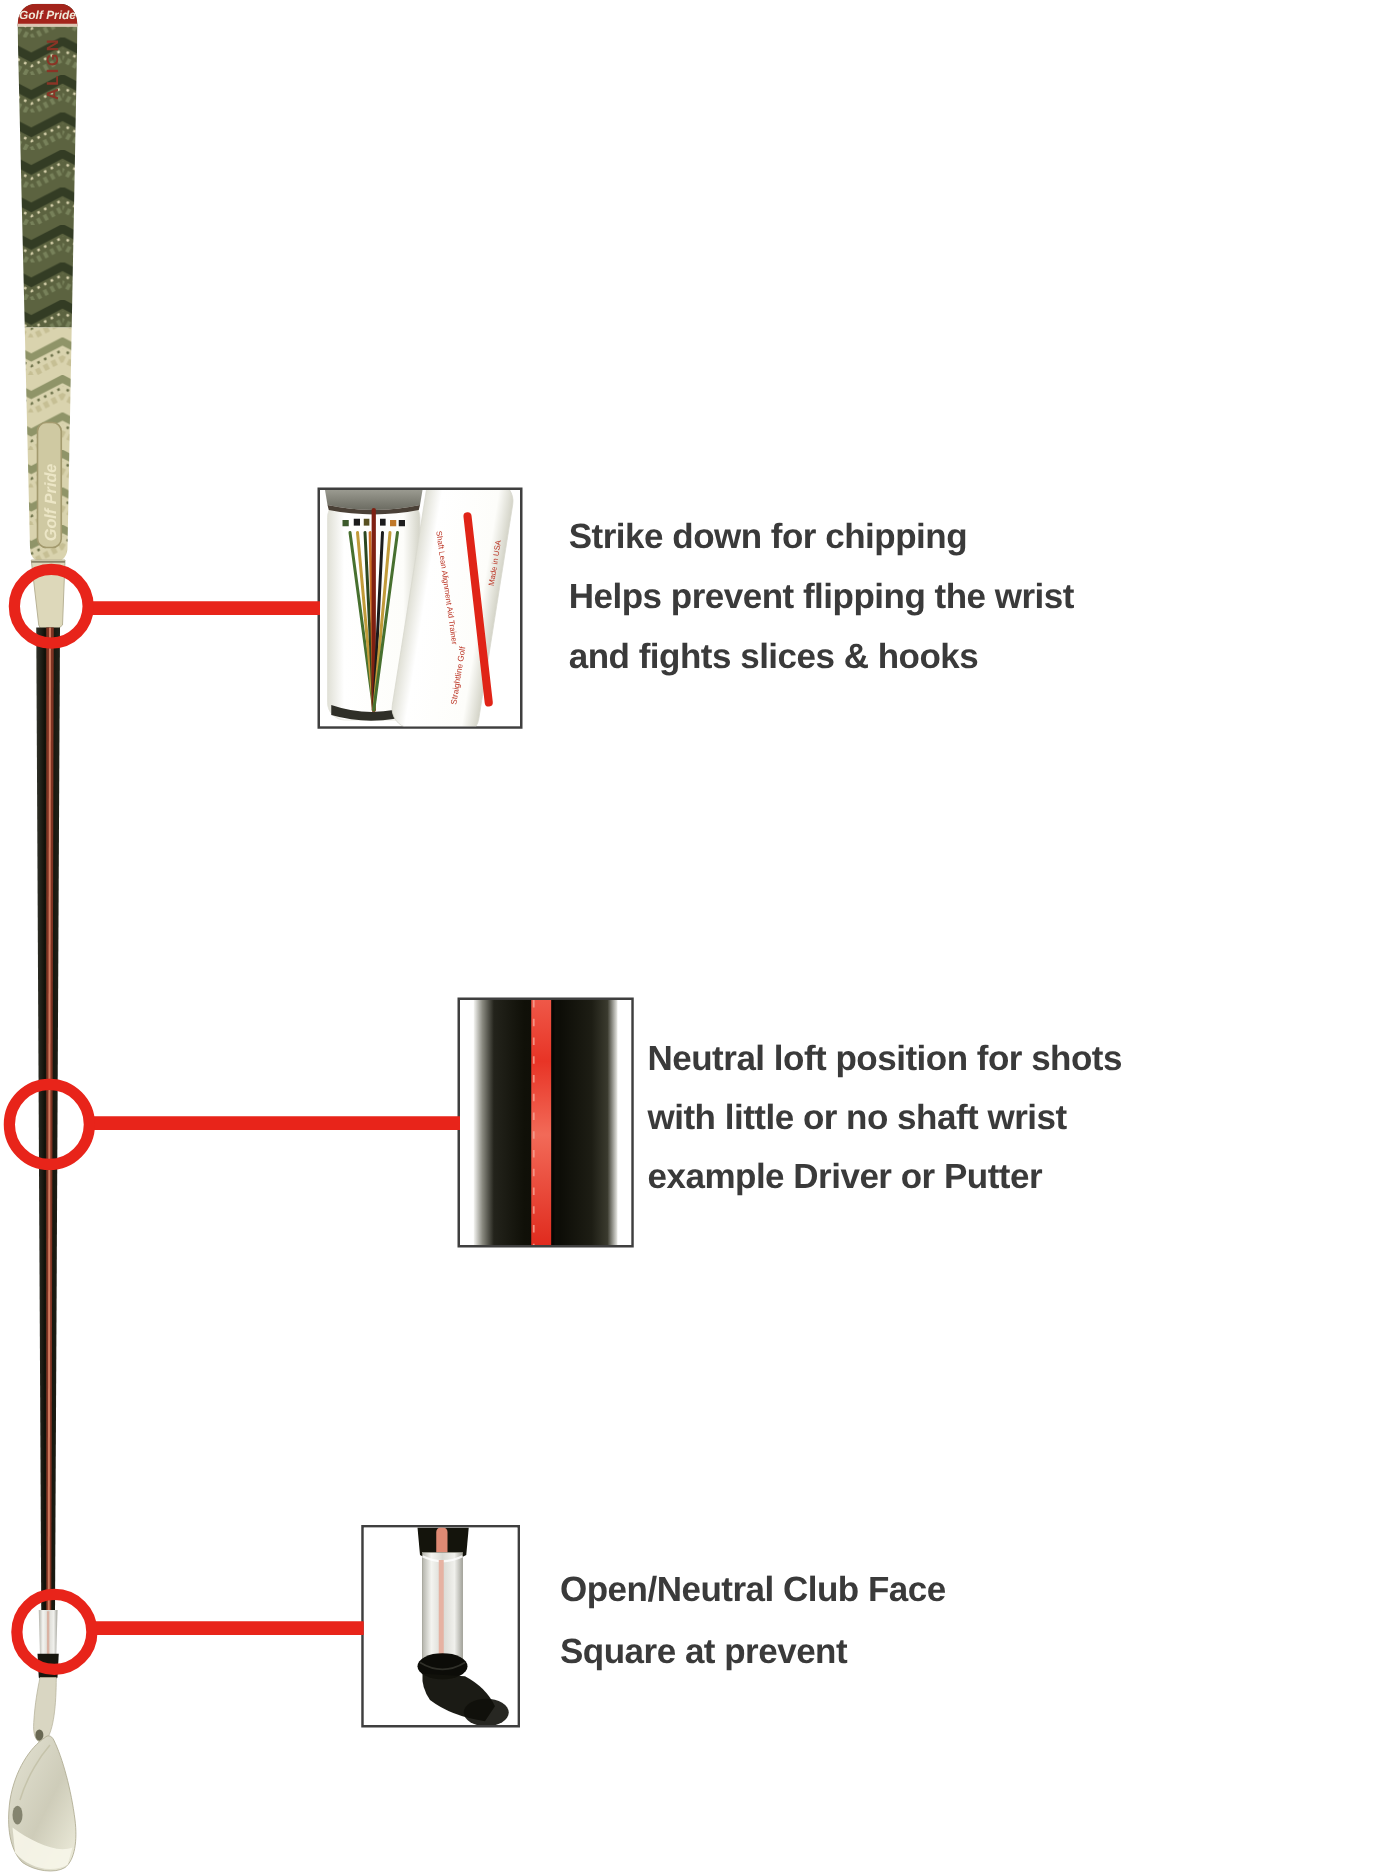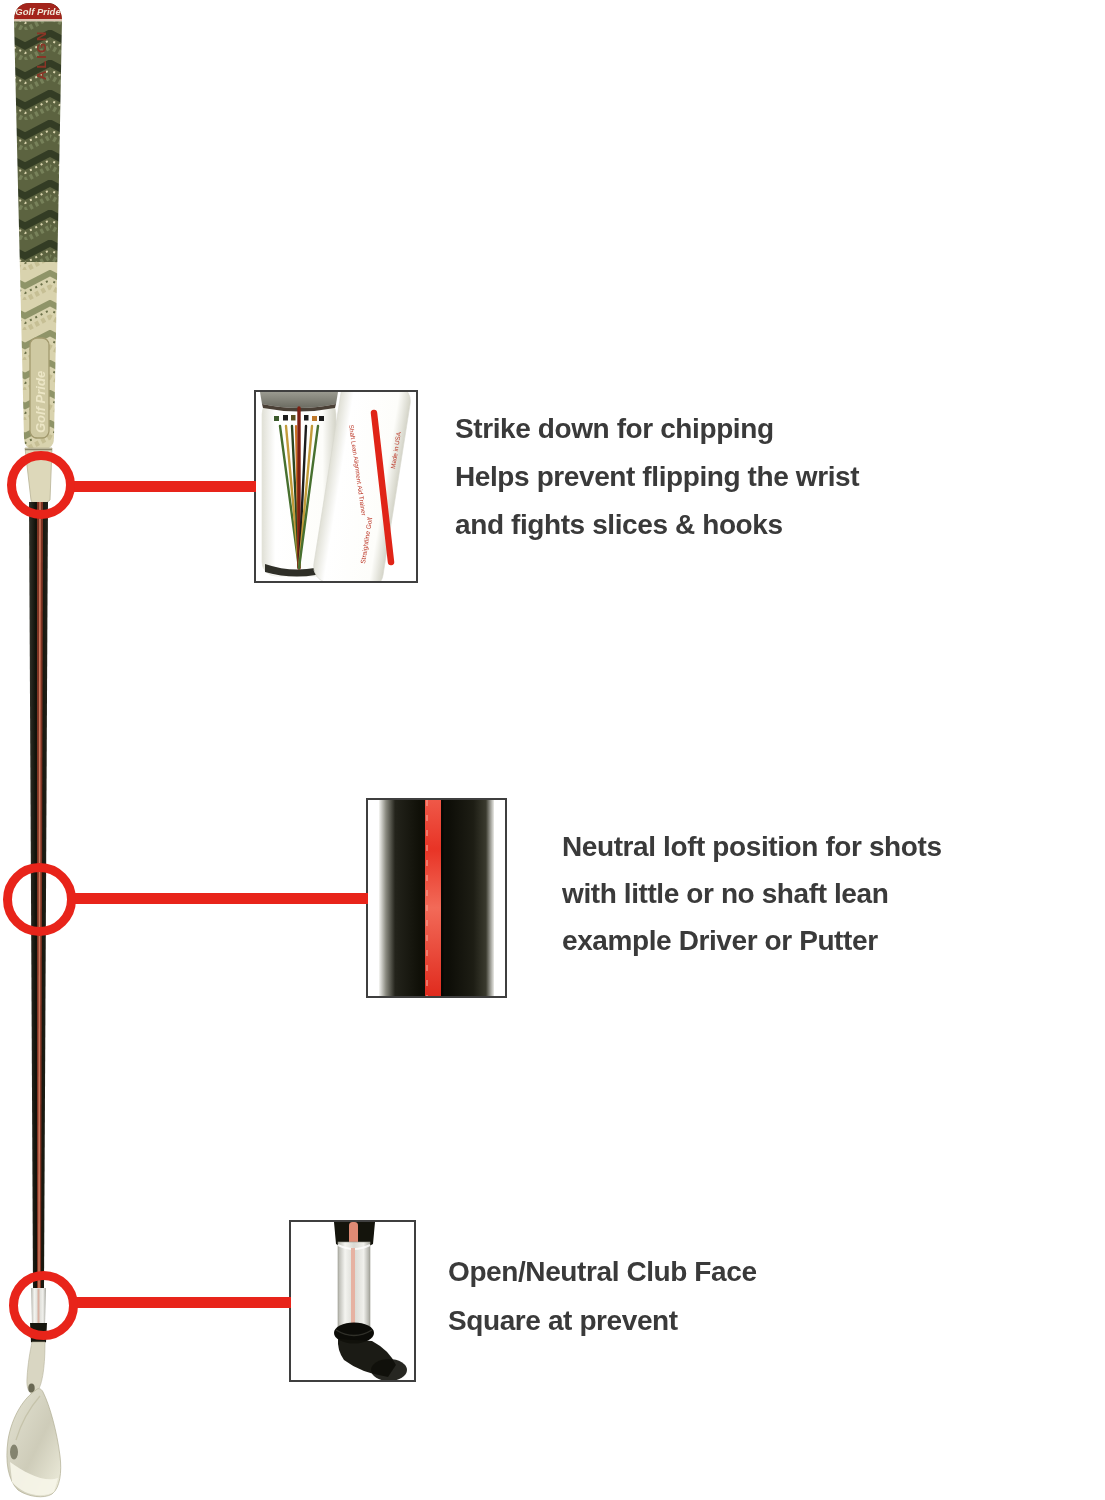--- a/index.html
+++ b/index.html
@@ -57,21 +57,21 @@
     position:absolute;
     color:var(--text-color);
     font-weight:700;
     font-size:28px;
     line-height:48px;
     letter-spacing:-0.4px;
     white-space:nowrap;
     z-index:2;
   }
   #text-1{left:455px; top:405px;}
-  #text-2{left:518px; top:823px; line-height:47px;margin-left:44px;}
+  #text-2{left:518px; top:823px; line-height:47px;}
   #text-3{left:448px; top:1247px; line-height:49px;}
 </style>
 </head>
 <body>
 
 <div class="canvas">
 
   <svg class="club-svg" width="90" height="1500" viewBox="0 0 90 1500">
     <defs>
       <pattern id="camoDark" width="50" height="30" patternUnits="userSpaceOnUse">
@@ -255,21 +255,21 @@
   </div>
 
   <div class="callout-text" id="text-1">
     <div>Strike down for chipping</div>
     <div>Helps prevent flipping the wrist</div>
     <div>and fights slices &amp; hooks</div>
   </div>
 
   <div class="callout-text" id="text-2">
     <div>Neutral loft position for shots</div>
-    <div>with little or no shaft lean</div>
+    <div>with little or no shaft wrist</div>
     <div>example Driver or Putter</div>
   </div>
 
   <div class="callout-text" id="text-3">
     <div>Open/Neutral Club Face</div>
     <div>Square at prevent</div>
   </div>
 
 </div>
 

